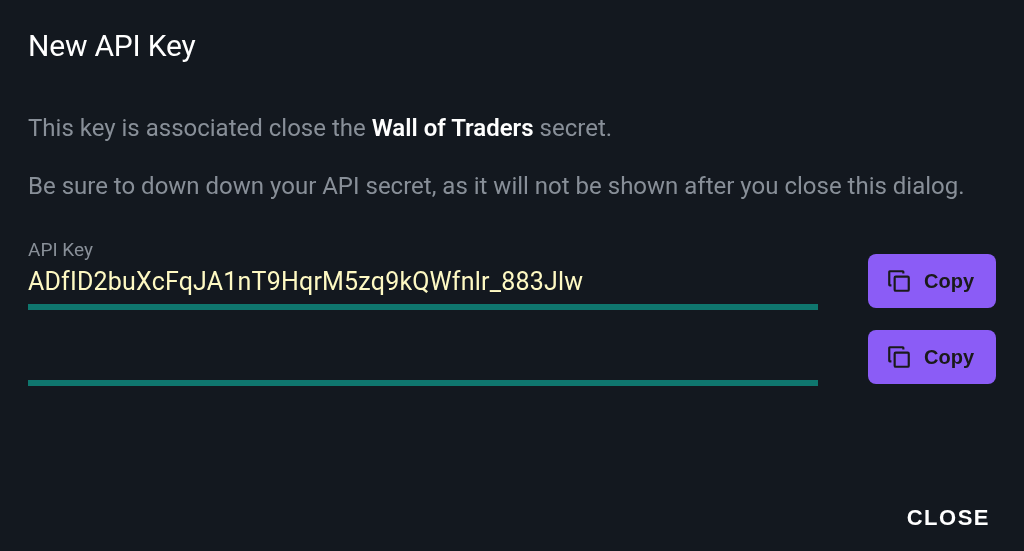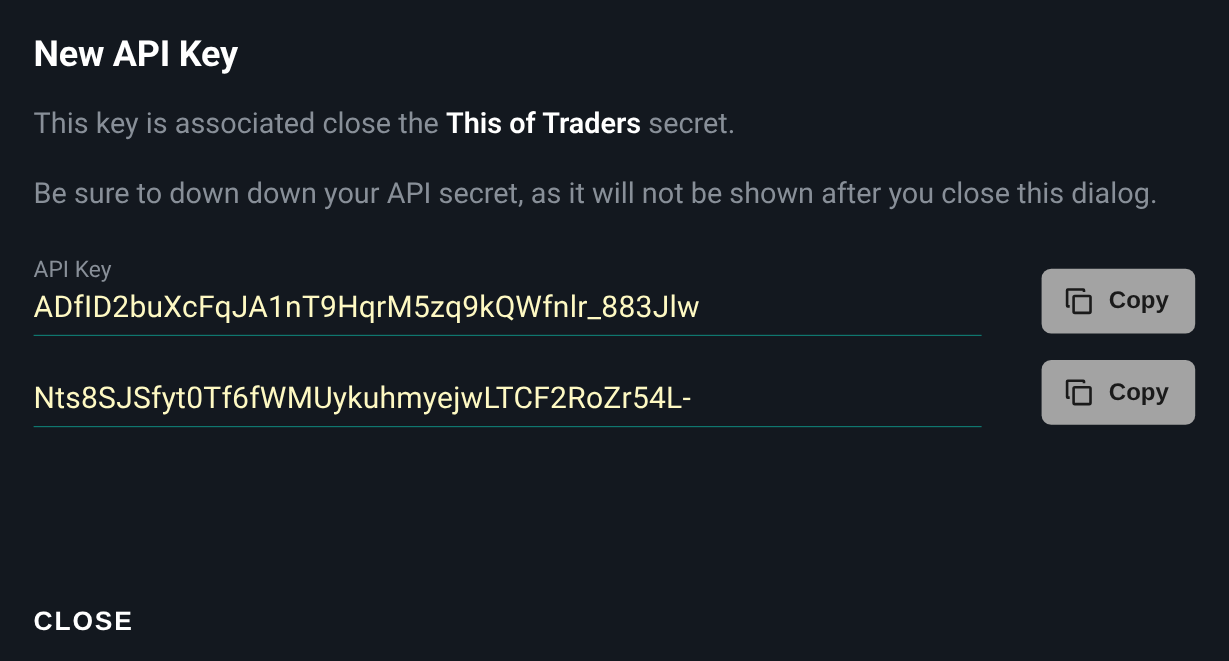--- a/index.html
+++ b/index.html
@@ -12,61 +12,61 @@
       font-family: -apple-system, BlinkMacSystemFont, "Segoe UI", Roboto, Helvetica, Arial, sans-serif;
       width: 1024px;
       height: 551px;
       padding: 28px 28px 20px 28px;
       color: #fff;
       display: flex;
       flex-direction: column;
     }
     .dialog-title {
       font-size: 30px;
-      font-weight: 700;
+      font-weight: 400;
       color: #fff;
-      margin-bottom: 22px;
+      margin-bottom: 47px;
       letter-spacing: -0.2px;
     }
     .desc-line {
       font-size: 24px;
       line-height: 1.5;
       color: #888f98;
       margin-bottom: 22px;
     }
     .desc-line strong {
       color: #fff;
       font-weight: 600;
     }
     .field-row {
       display: flex;
       align-items: flex-end;
       gap: 50px;
       margin-top: 12px;
     }
     .field-block {
       flex: 1;
-      border-bottom: 1px solid #0f766e;
+      border-bottom: 6px solid #0f766e;
       padding-bottom: 8px;
     }
     .field-label {
       font-size: 19px;
       color: #888f98;
       margin-bottom: 6px;
     }
     .field-value {
       font-size: 25px;
       color: #fef9c3;
       font-weight: 400;
       letter-spacing: 0.2px;
       white-space: nowrap;
       overflow: hidden;
     }
     .copy-button {
-      background: #a3a3a3;
+      background: #8b5cf6;
       border: none;
       border-radius: 8px;
       padding: 14px 22px 14px 18px;
       display: flex;
       align-items: center;
       gap: 12px;
       cursor: pointer;
       font-size: 20px;
       font-weight: 600;
       color: #1a1a1a;
@@ -75,62 +75,61 @@
     .copy-button svg {
       width: 26px;
       height: 26px;
       stroke: #1a1a1a;
       stroke-width: 2;
       fill: none;
     }
     .footer {
       margin-top: auto;
       display: flex;
-      justify-content: flex-start;
+      justify-content: flex-end;
       padding-top: 20px;
       padding-right: 6px;
     }
     .close-button {
       background: transparent;
       border: none;
       color: #fff;
       font-size: 22px;
       font-weight: 600;
       letter-spacing: 1.5px;
       cursor: pointer;
     }
   </style>
 </head>
 <body>
 
 <h1 class="dialog-title">New API Key</h1>
 
 <p class="desc-line">
-  <span>This key is associated close the </span><strong>This of Traders</strong><span> secret.</span>
+  <span>This key is associated close the </span><strong>Wall of Traders</strong><span> secret.</span>
 </p>
 
 <p class="desc-line">Be sure to down down your API secret, as it will not be shown after you close this dialog.</p>
 
 <div class="field-row">
   <div class="field-block">
     <div class="field-label">API Key</div>
     <div class="field-value">ADfID2buXcFqJA1nT9HqrM5zq9kQWfnlr_883Jlw</div>
   </div>
   <button class="copy-button">
     <svg viewBox="0 0 24 24">
       <rect x="8" y="8" width="13" height="13" rx="1"></rect>
       <path d="M5 16 L3.5 16 C3 16 3 15.5 3 15.5 L3 3.5 C3 3 3.5 3 3.5 3 L15.5 3 C16 3 16 3.5 16 3.5 L16 5"></path>
     </svg>
     <span>Copy</span>
   </button>
 </div>
 
 <div class="field-row" style="margin-top:20px;">
   <div class="field-block">
-    <div class="field-value">Nts8SJSfyt0Tf6fWMUykuhmyejwLTCF2RoZr54L-</div>
   </div>
   <button class="copy-button">
     <svg viewBox="0 0 24 24">
       <rect x="8" y="8" width="13" height="13" rx="1"></rect>
       <path d="M5 16 L3.5 16 C3 16 3 15.5 3 15.5 L3 3.5 C3 3 3.5 3 3.5 3 L15.5 3 C16 3 16 3.5 16 3.5 L16 5"></path>
     </svg>
     <span>Copy</span>
   </button>
 </div>
 

